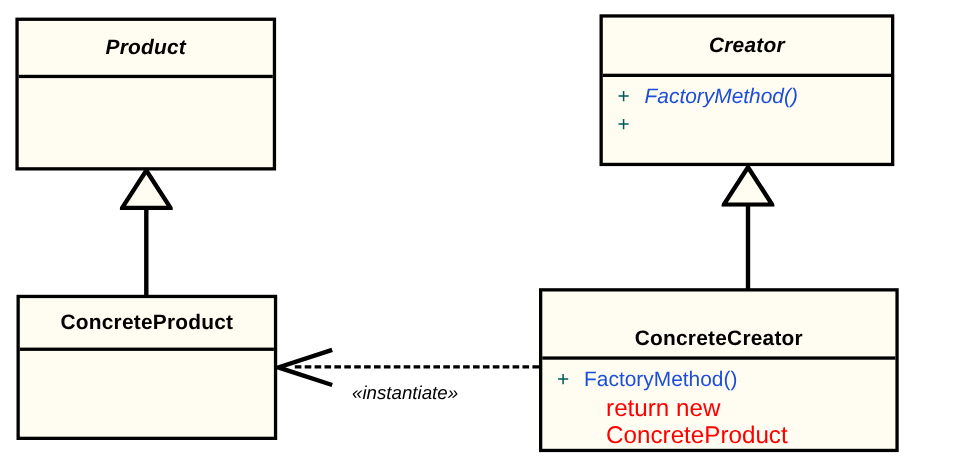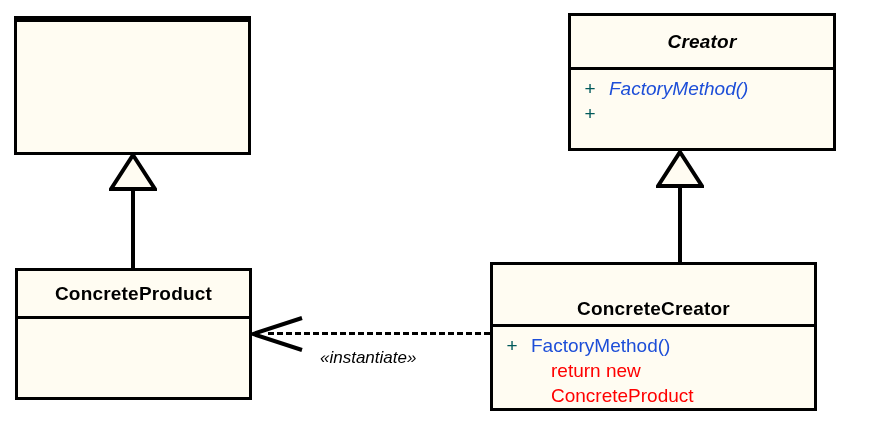--- a/index.html
+++ b/index.html
@@ -66,21 +66,21 @@
     font-size: 19px;
   }
   .member-name {
     color: #1d4ed8;
   }
   .member-name.abstract {
     font-style: italic;
   }
   .code-line {
     color: #ff0000;
-    font-size: 19px;
+    font-size: 22px;
     line-height: 25px;
     white-space: nowrap;
     padding-left: 58px;
   }
 
   
   .conn-line {
     position: absolute;
     background: #000000;
   }
@@ -99,24 +99,25 @@
     white-space: nowrap;
     margin-left: 32px;
   }
 </style>
 </head>
 <body>
 
 <div id="canvas">
 
   <div class="uml-class" style="left:14px; top:16px; width:237px; height:139px;">
+    <div class="uml-title abstract" style="height:49px;">Product</div>
     <div class="uml-compartment empty"></div>
   </div>
 
-  <div class="uml-class" style="left:568px; top:13px; width:268px; height:138px;">
+  <div class="uml-class" style="left:545px; top:13px; width:268px; height:138px;">
     <div class="uml-title abstract" style="height:51px;">Creator</div>
     <div class="uml-compartment">
       <div class="member-row">
         <span class="member-vis">+</span>
         <span class="member-name abstract">FactoryMethod()</span>
       </div>
       <div class="member-row">
         <span class="member-vis">+</span>
       </div>
     </div>

